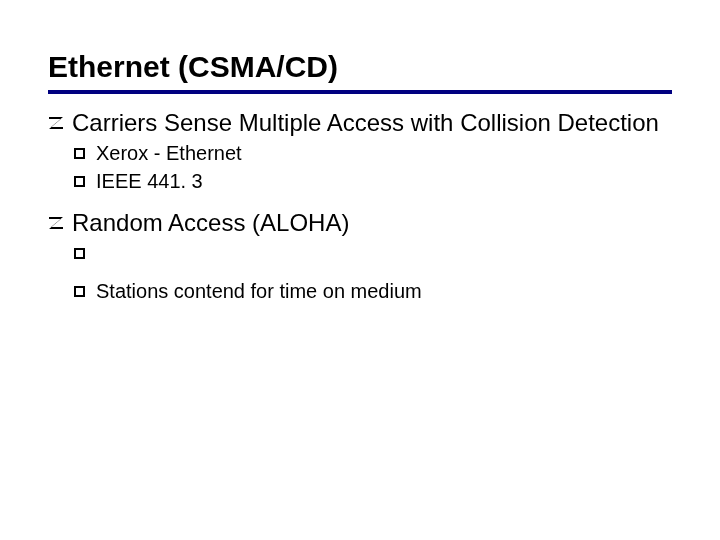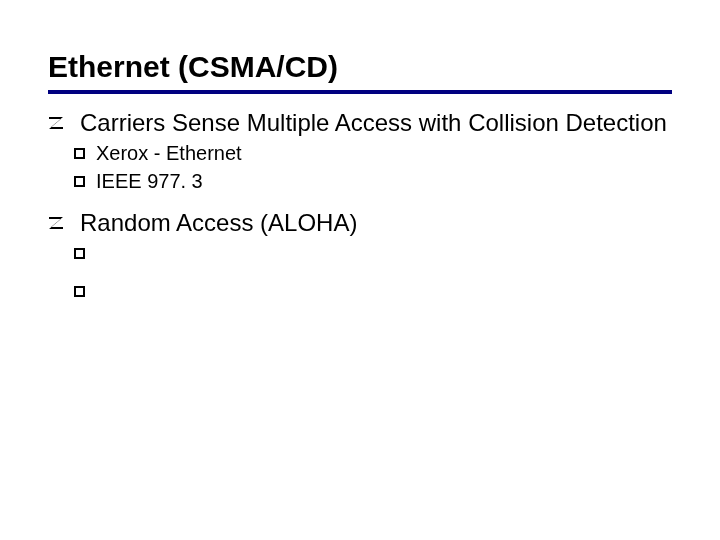--- a/index.html
+++ b/index.html
@@ -27,21 +27,20 @@
   }
   .rule {
     border: none;
     border-top: 4px solid #000080;
     margin: 0 0 14px 0;
   }
   .lvl1 {
     display: flex;
     align-items: flex-end;
     margin: 4px 0 2px 0;
-    gap: 8px;
   }
   .lvl1 .bullet {
     font-family: "Zapf Dingbats", "Segoe UI Symbol", sans-serif;
     font-size: 20px;
     line-height: 30px;
     color: #000;
     width: 24px;
     flex: 0 0 24px;
     text-align: left;
   }
@@ -94,36 +93,37 @@
         </svg>
     </span>
     <span class="text">Carriers Sense Multiple Access with Collision Detection</span>
   </div>
   <div class="lvl2">
     <span class="bullet"><span class="sq"></span></span>
     <span class="text">Xerox - Ethernet</span>
   </div>
   <div class="lvl2">
     <span class="bullet"><span class="sq"></span></span>
-    <span class="text">IEEE 977. 3</span>
+    <span class="text">IEEE 441. 3</span>
   </div>
 
   <div class="gap-md"></div>
 
   <div class="lvl1">
     <span class="bullet">
       <svg class="zsvg" viewBox="0 0 16 16">
           <path d="M1 3 L15 3 L3 13 L15 13 L15 15 L1 15 L13 5 L1 5 Z" fill="#000"></path>
         </svg>
     </span>
     <span class="text">Random Access (ALOHA)</span>
   </div>
   <div class="lvl2">
     <span class="bullet"><span class="sq"></span></span>
   </div>
 
   <div class="gap-md"></div>
 
   <div class="lvl2">
     <span class="bullet"><span class="sq"></span></span>
+    <span class="text">Stations contend for time on medium</span>
   </div>
 
 </div>
 
 </body></html>

